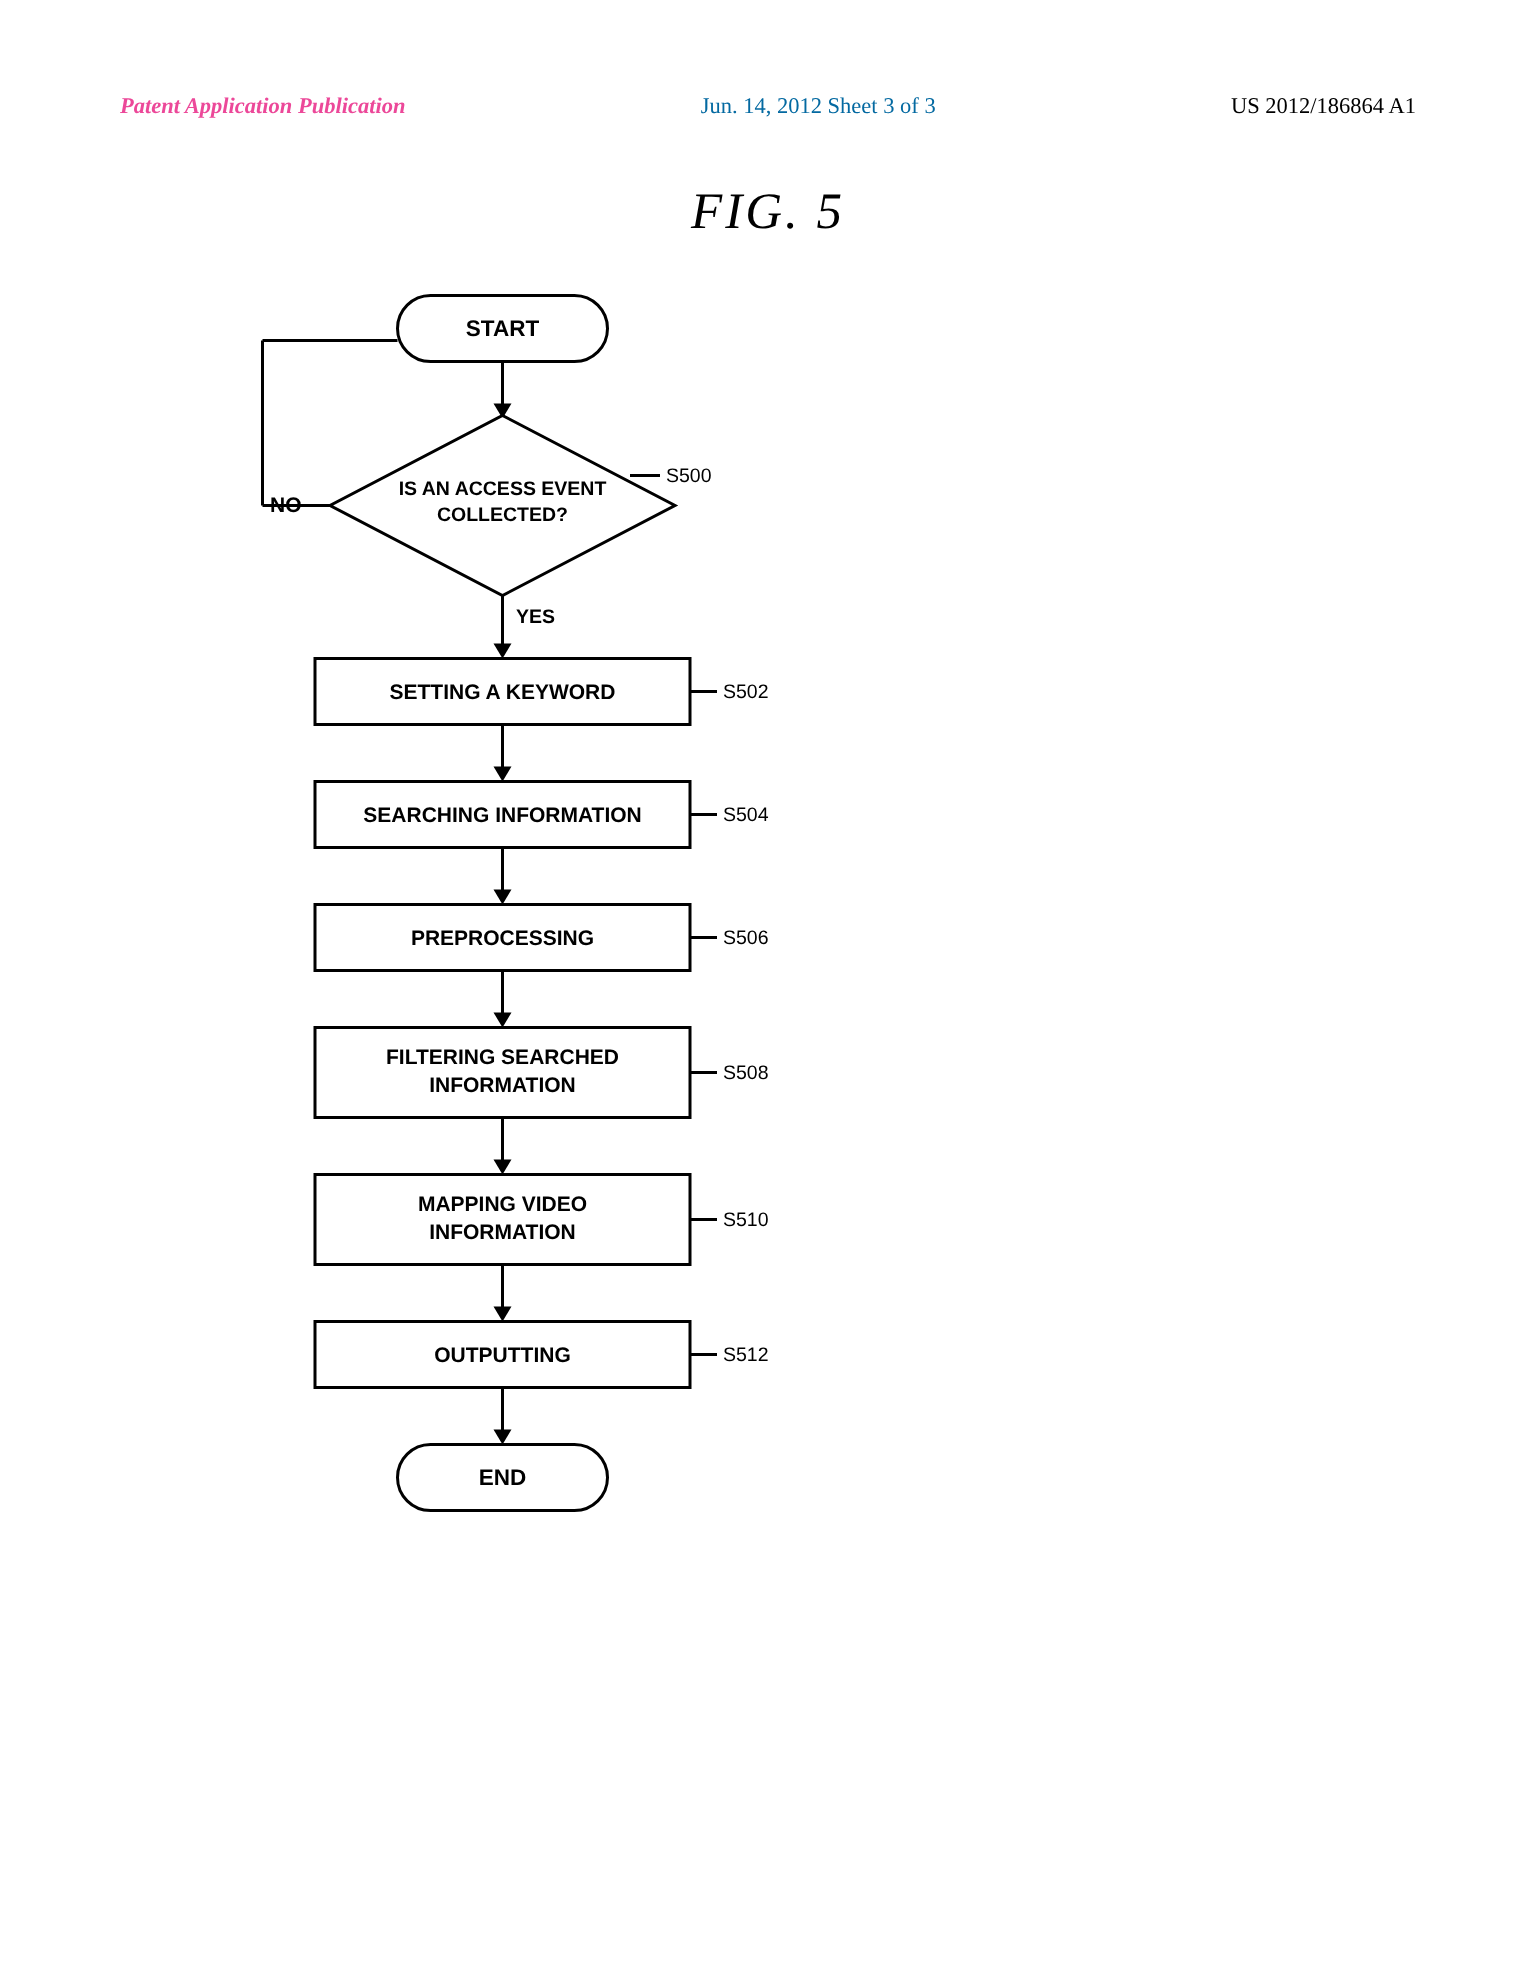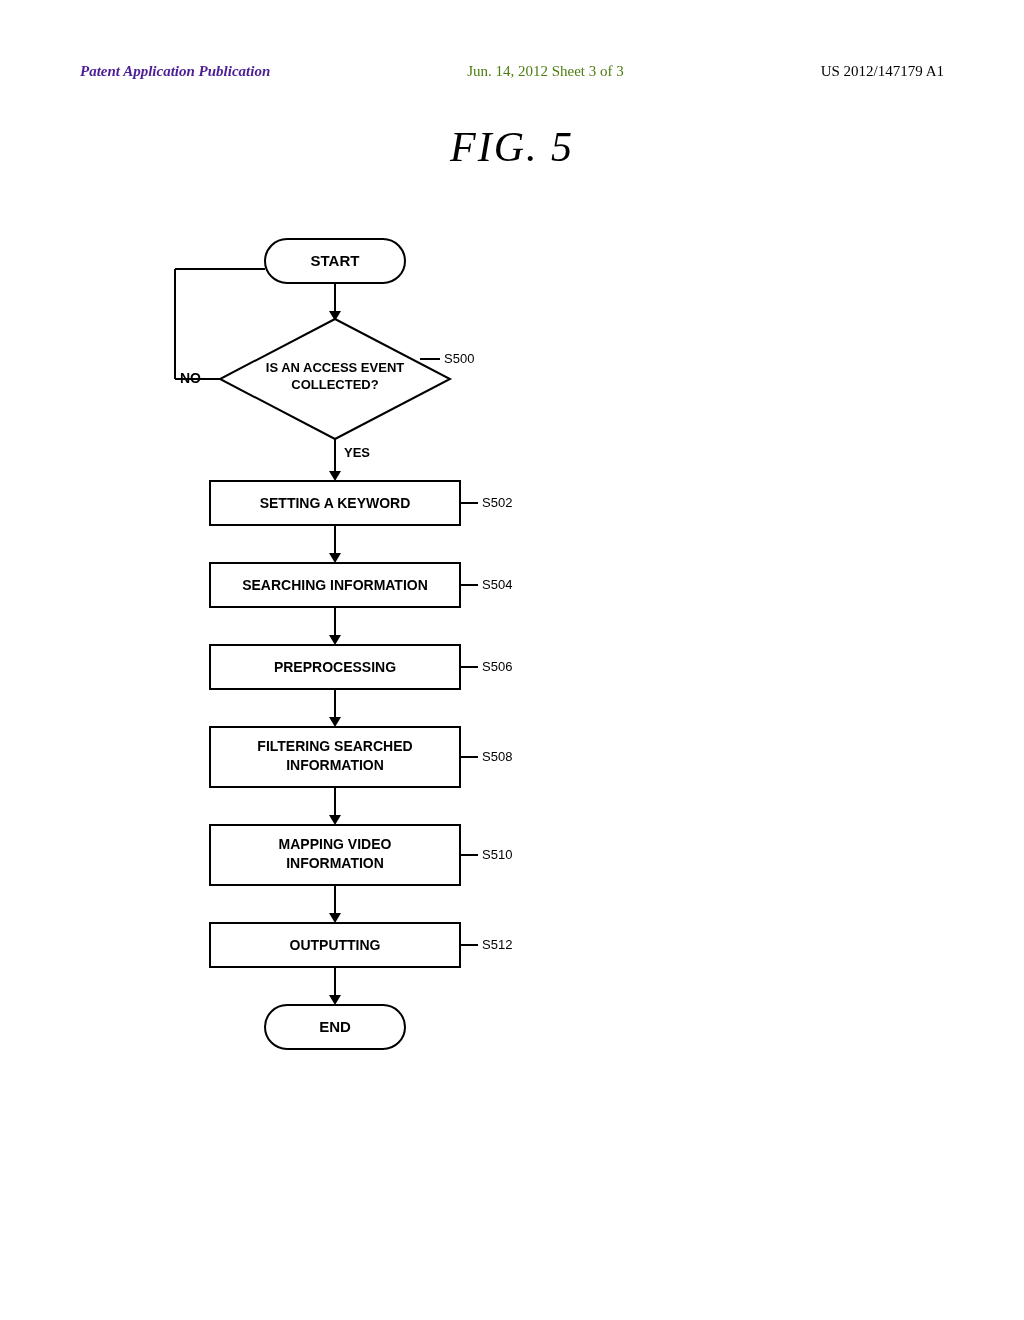--- a/index.html
+++ b/index.html
@@ -26,64 +26,64 @@
       justify-content: space-between;
       align-items: flex-start;
       border-bottom: none;
       margin-bottom: 40px;
     }
 
     .header-left {
       font-size: 15px;
       font-weight: bold;
       font-style: italic;
-      color: #4c1d95;
+      color: #ec4899;
       line-height: 1.5;
     }
 
     .header-center {
       font-size: 15px;
-      color: #4d7c0f;
+      color: #0369a1;
       text-align: right;
       line-height: 1.5;
     }
 
     .header-right {
       font-size: 15px;
       color: #000;
       text-align: right;
       line-height: 1.5;
     }
 
     
     .fig-title {
       text-align: center;
-      font-size: 42px;
+      font-size: 34px;
       font-style: italic;
       font-weight: normal;
-      margin-bottom: 58px;
+      margin-bottom: 26px;
       letter-spacing: 2px;
       color: #000;
     }
 
     
     .flowchart-svg-container {
       display: flex;
       margin-top: 0;
     }
   </style>
 </head>
 <body>
 
 <div class="page">
 
   <div class="header">
     <div class="header-left">Patent Application Publication</div>
     <div class="header-center">Jun. 14, 2012  Sheet 3 of 3</div>
-    <div class="header-right">US 2012/147179 A1</div>
+    <div class="header-right">US 2012/186864 A1</div>
   </div>
 
   <div class="fig-title">FIG. 5</div>
 
   <div class="flowchart-svg-container">
     <svg width="540" height="1020" viewBox="0 0 540 1020" xmlns="http://www.w3.org/2000/svg">
 
       <rect x="185" y="10" width="140" height="44" rx="22" ry="22" fill="white" stroke="black" stroke-width="2"></rect>
       <text x="255" y="37" text-anchor="middle" font-family="Arial, sans-serif" font-size="15" font-weight="bold">START</text>
 

